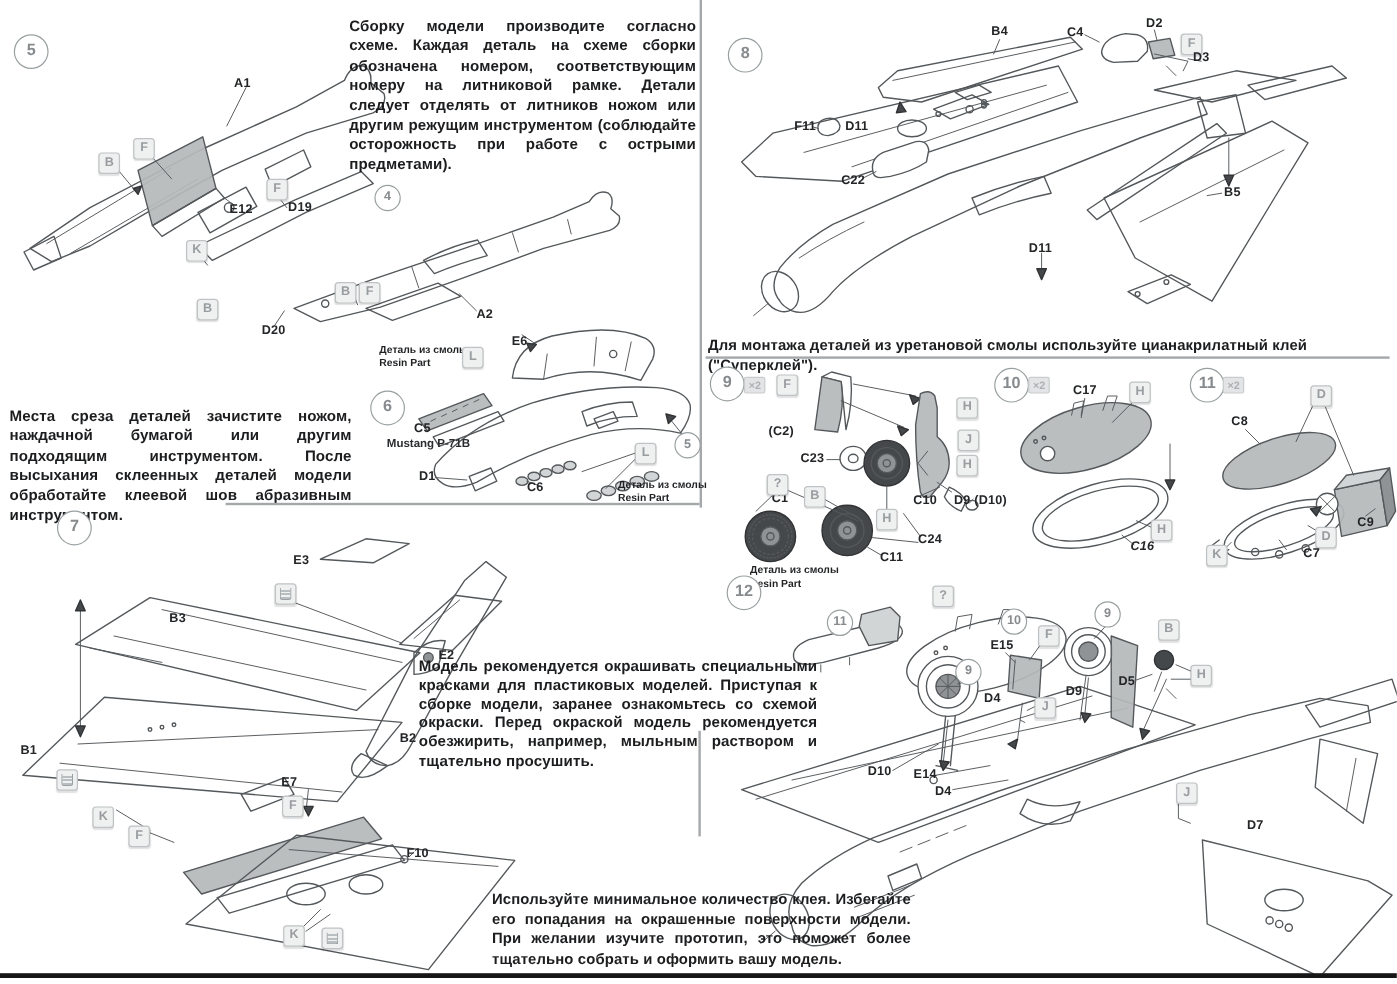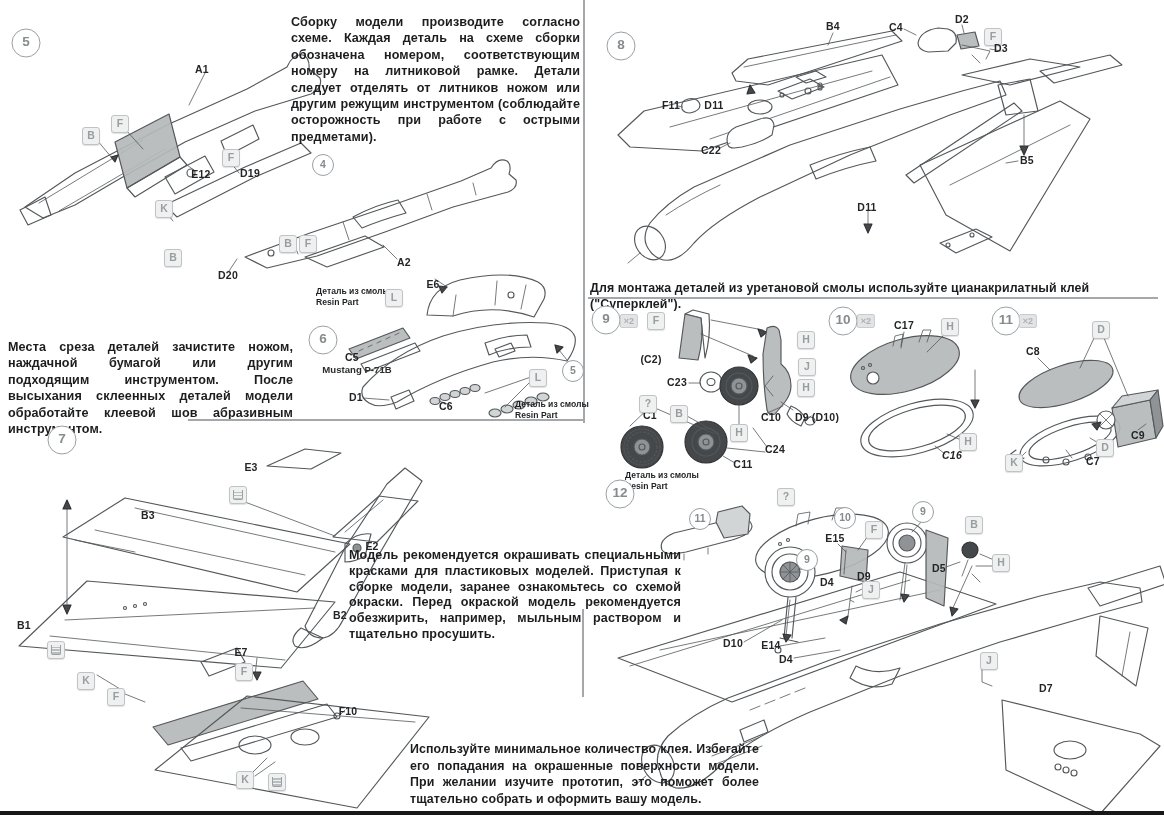--- a/index.html
+++ b/index.html
@@ -385,19 +385,19 @@
     <span class="circ sm" style="left: 845px; top: 518px;">10</span>
     <span class="pbox" style="left: 874px; top: 530px;">F</span>
     <span class="lbl" style="left: 835px; top: 539px;">E15</span>
     <span class="circ sm" style="left: 807px; top: 560px;">9</span>
     <span class="lbl" style="left: 827px; top: 583px;">D4</span>
     <span class="pbox" style="left: 871px; top: 590px;">J</span>
     <span class="lbl" style="left: 733px; top: 644px;">D10</span>
     <span class="lbl" style="left: 771px; top: 646px;">E14</span>
     <span class="lbl" style="left: 786px; top: 660px;">D4</span>
     <span class="circ sm" style="left: 923px; top: 512px;">9</span>
-    <span class="lbl" style="left: 844px; top: 577px; padding-left: 40px;">D9</span>
+    <span class="lbl" style="left: 895px; top: 577px;">D9</span>
     <span class="pbox" style="left: 974px; top: 525px;">B</span>
     <span class="lbl" style="left: 939px; top: 569px;">D5</span>
     <span class="pbox" style="left: 1001px; top: 563px;">H</span>
     <span class="pbox" style="left: 989px; top: 661px;">J</span>
     <span class="lbl" style="left: 1046px; top: 689px;">D7</span>
   </div>
 
 </body></html>

